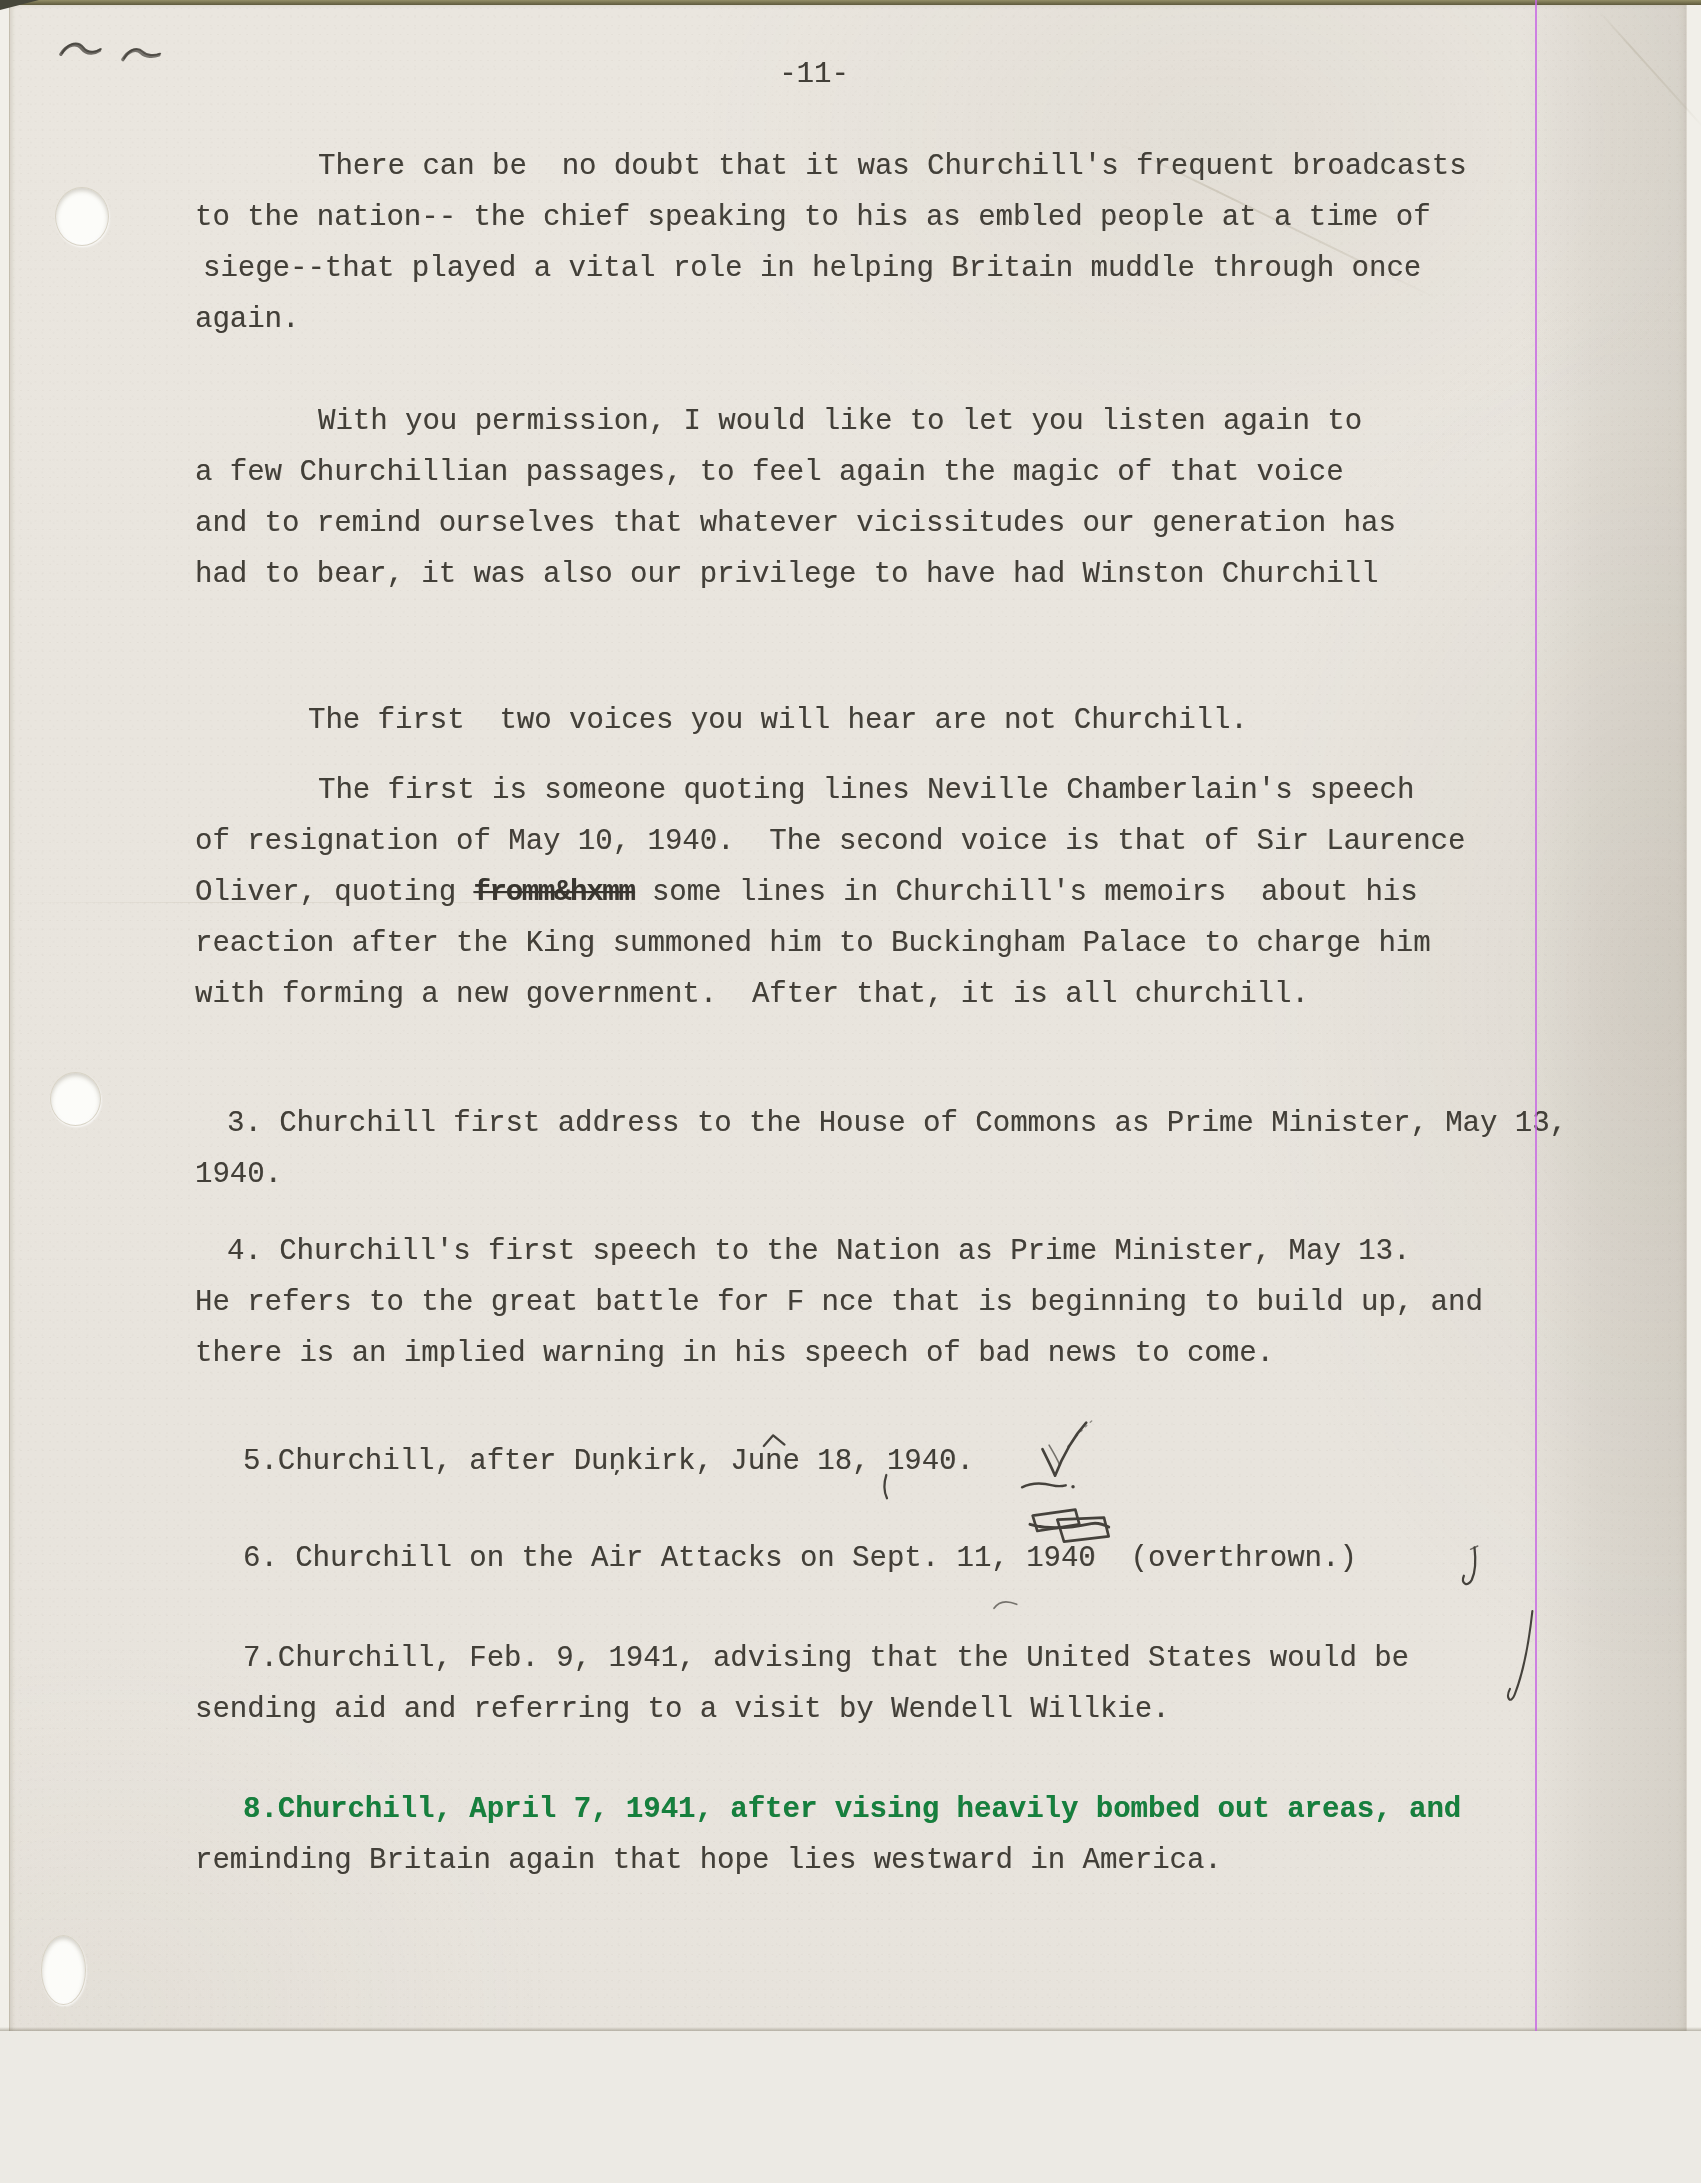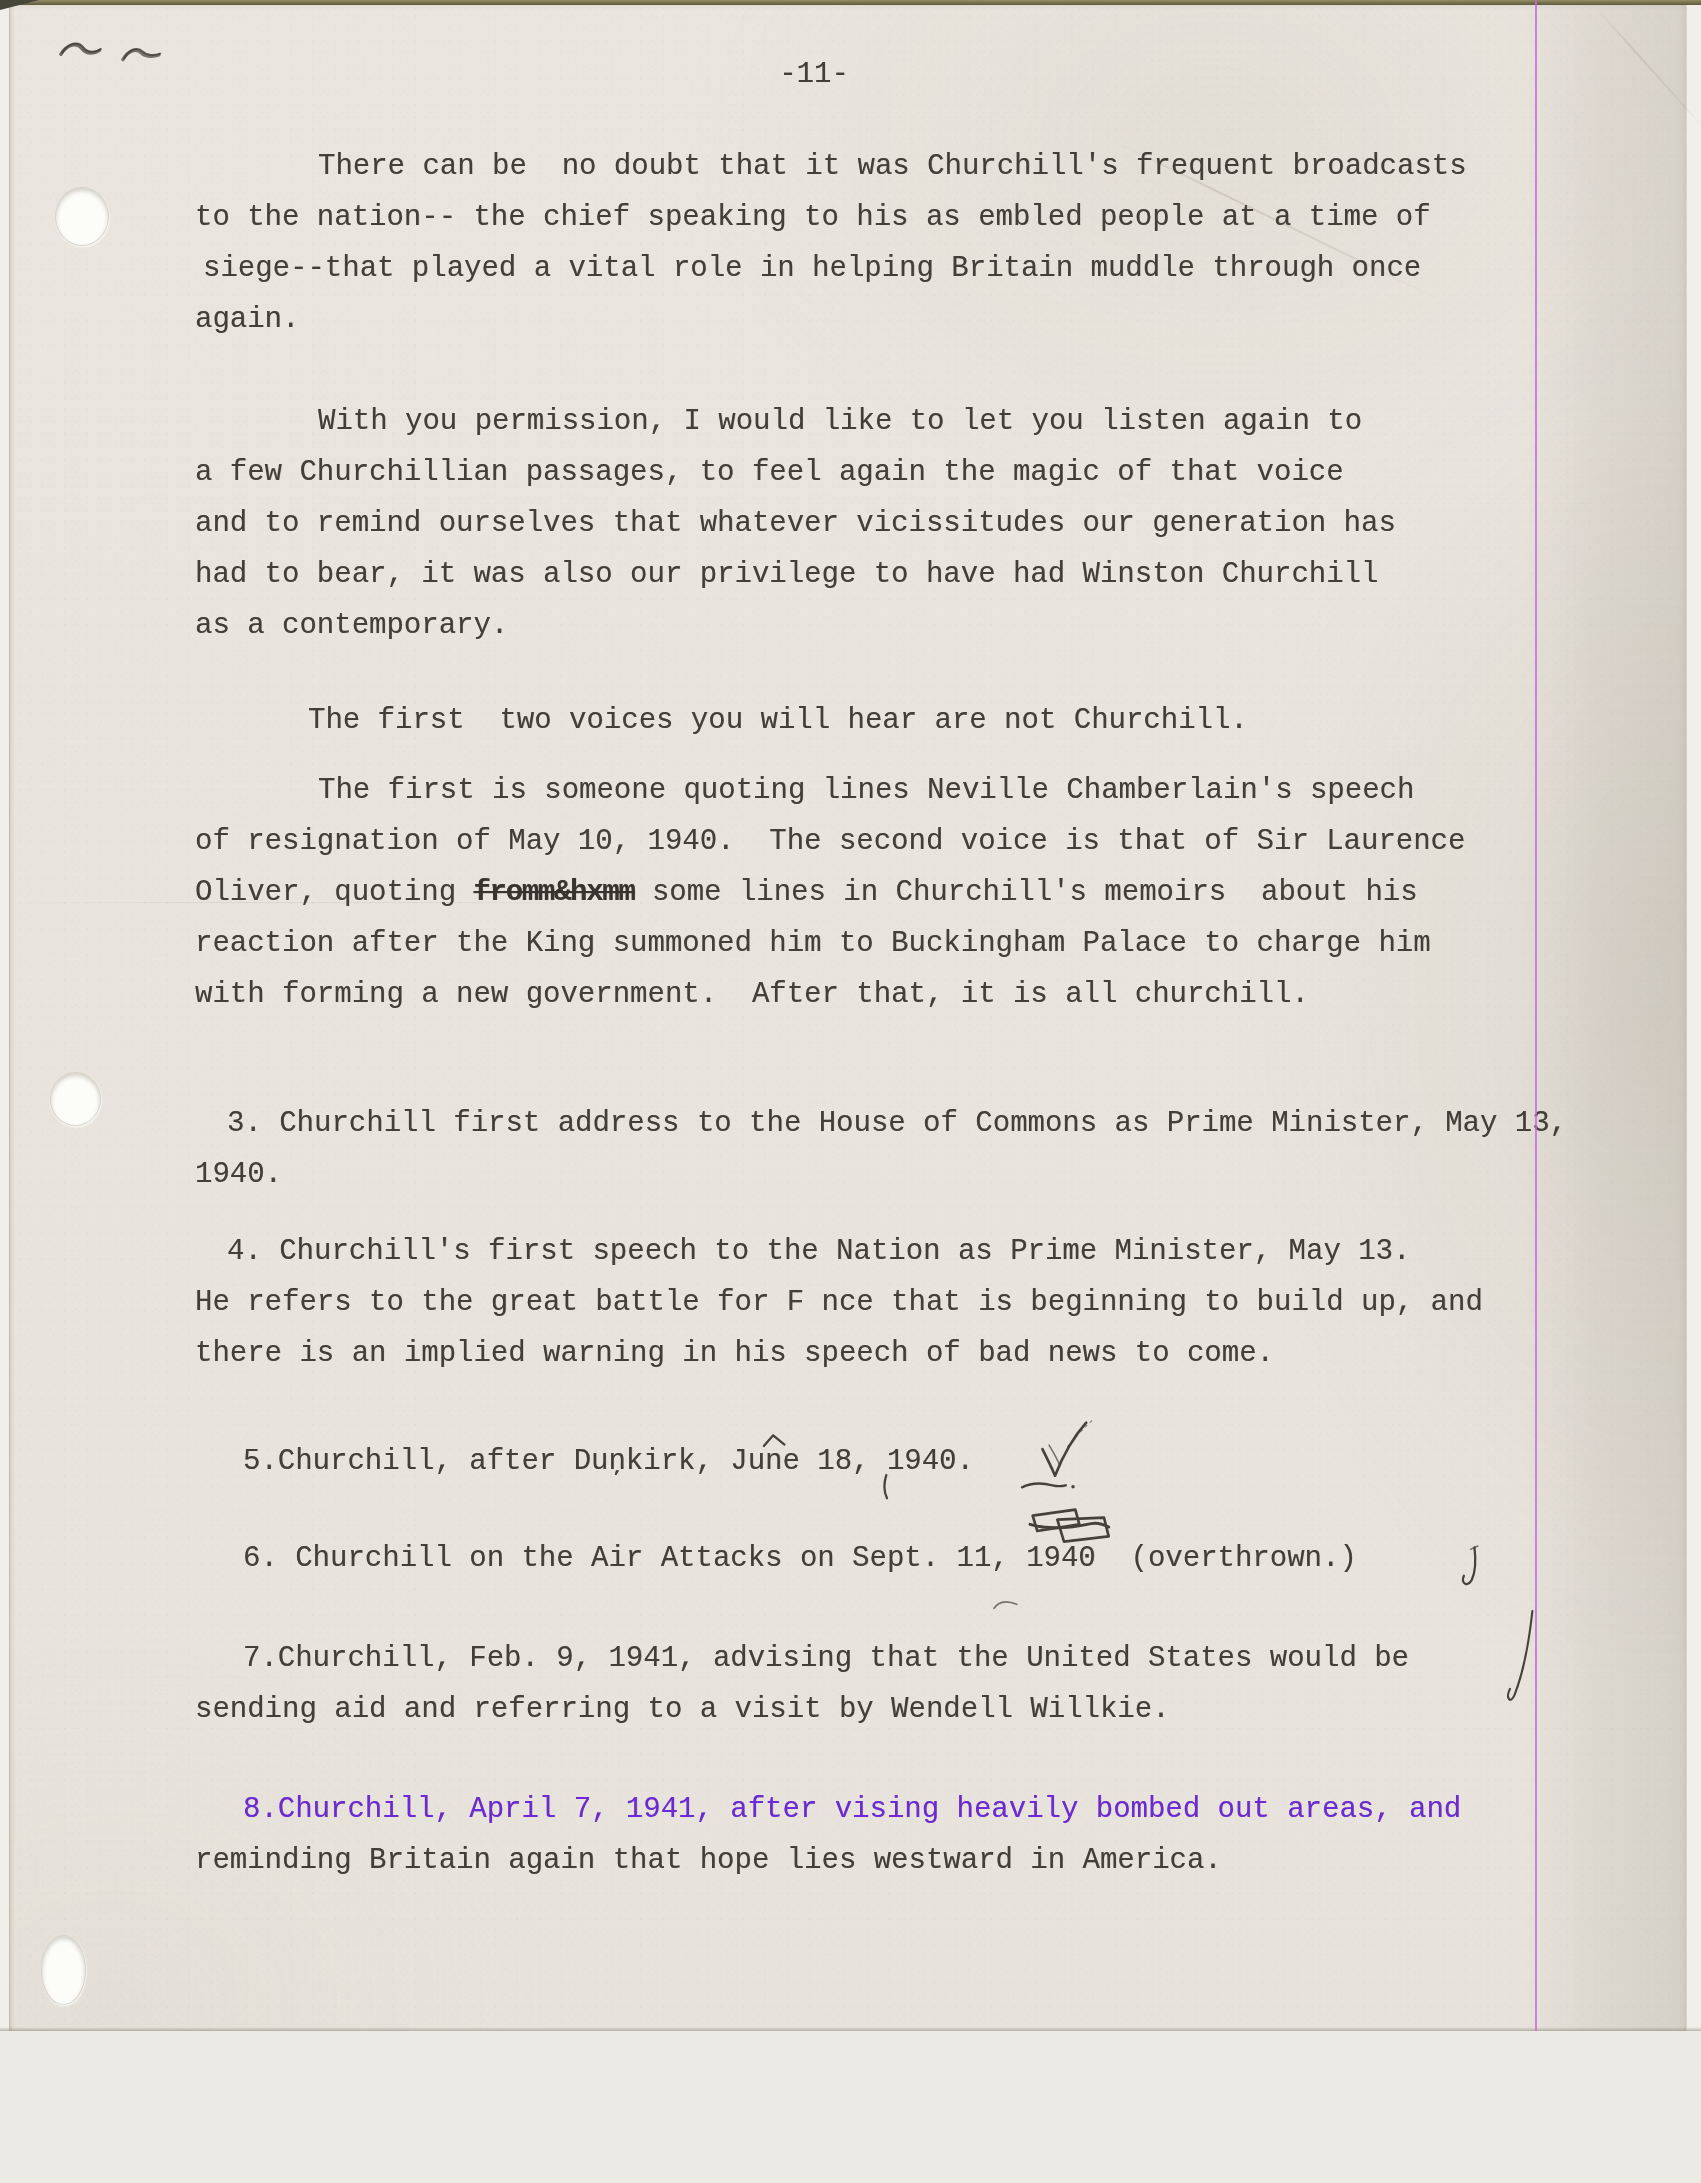--- a/index.html
+++ b/index.html
@@ -87,21 +87,20 @@
     <div class="tl" style="color: rgb(66, 63, 56);">to the nation-- the chief speaking to his as embled people at a time of</div>
     <div class="tl" style="color: rgb(66, 63, 56); margin-left: 8px;">siege--that played a vital role in helping Britain muddle through once</div>
     <div class="tl" style="color: rgb(66, 63, 56);">again.</div>
   </div>
 
   <div class="block" style="top:396px">
     <div class="tl ind-lg" style="color: rgb(66, 63, 56);">With you permission, I would like to let you listen again to</div>
     <div class="tl" style="color: rgb(66, 63, 56);">a few Churchillian passages, to feel again the magic of that voice</div>
     <div class="tl" style="color: rgb(66, 63, 56);">and to remind ourselves that whatever vicissitudes our generation has</div>
     <div class="tl" style="color: rgb(66, 63, 56);">had to bear, it was also our privilege to have had Winston Churchill</div>
-    <div class="tl" style="color: rgb(66, 63, 56);">as a contemporary.</div>
   </div>
 
   <div class="block" style="top:695px">
     <div class="tl ind-md" style="color: rgb(66, 63, 56);">The first  two voices you will hear are not Churchill.</div>
   </div>
 
   <div class="block" style="top:765px">
     <div class="tl ind-lg" style="color: rgb(66, 63, 56);">The first is someone quoting lines Neville Chamberlain's speech</div>
     <div class="tl" style="color: rgb(66, 63, 56);">of resignation of May 10, 1940.  The second voice is that of Sir Laurence</div>
     <div class="tl" style="color: rgb(66, 63, 56);"><span>Oliver, quoting </span><span class="strike">fromm&amp;hxmm</span><span> some lines in Churchill's memoirs  about his</span></div>
@@ -127,21 +126,21 @@
   <div class="block" style="top:1533px">
     <div class="tl ind-it" style="color: rgb(66, 63, 56);">6. Churchill on the Air Attacks on Sept. 11, 1940  (overthrown.)</div>
   </div>
 
   <div class="block" style="top:1633px">
     <div class="tl ind-it" style="color: rgb(66, 63, 56);">7.Churchill, Feb. 9, 1941, advising that the United States would be</div>
     <div class="tl" style="color: rgb(66, 63, 56);">sending aid and referring to a visit by Wendell Willkie.</div>
   </div>
 
   <div class="block" style="top:1784px">
-    <div class="tl ind-it" style="color: #6d28d9;">8.Churchill, April 7, 1941, after vising heavily bombed out areas, and</div>
+    <div class="tl ind-it" style="color: #15803d; font-weight: bold;">8.Churchill, April 7, 1941, after vising heavily bombed out areas, and</div>
     <div class="tl" style="color: rgb(66, 63, 56);">reminding Britain again that hope lies westward in America.</div>
   </div>
 
   <svg class="mark" style="left:1033px;top:1416px" width="64" height="69" viewBox="0 0 96 104">
     <path d="M14,50 C20,62 28,78 33,90 C44,62 62,30 80,10" stroke-width="4"></path>
     <path d="M24,44 C30,54 36,64 40,74" stroke-width="2.4" opacity=".7"></path>
     <path d="M52,46 C62,34 74,20 90,6" stroke-width="2" stroke-dasharray="3 7" opacity=".55"></path>
   </svg>
 
   <svg class="mark" style="left:1018px;top:1476px" width="61" height="20" viewBox="0 0 92 30">

